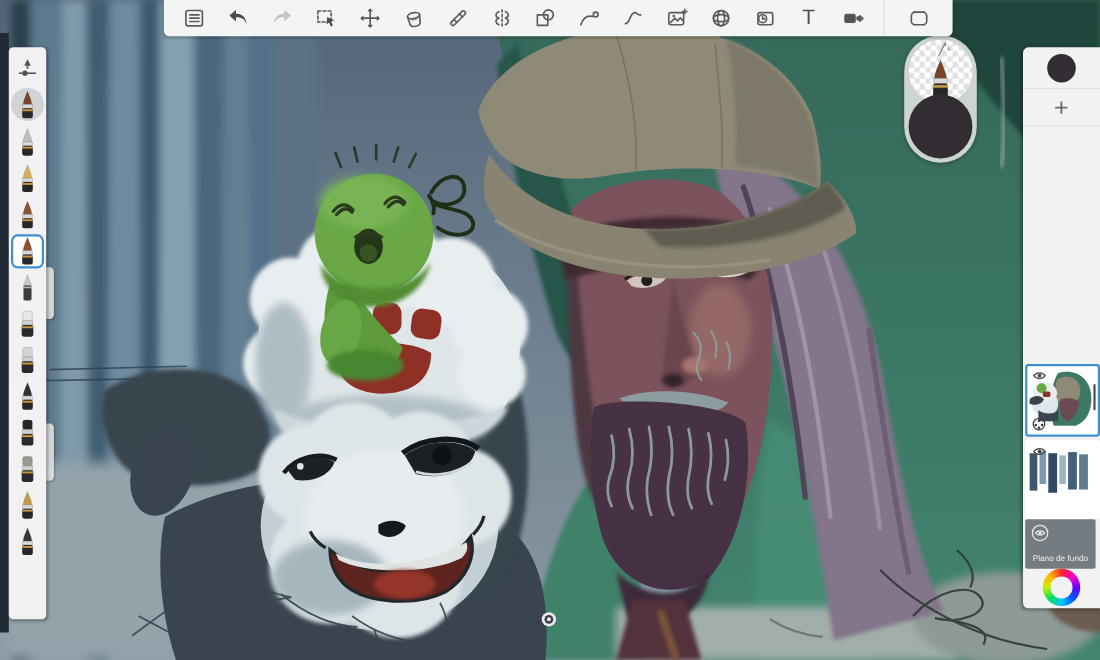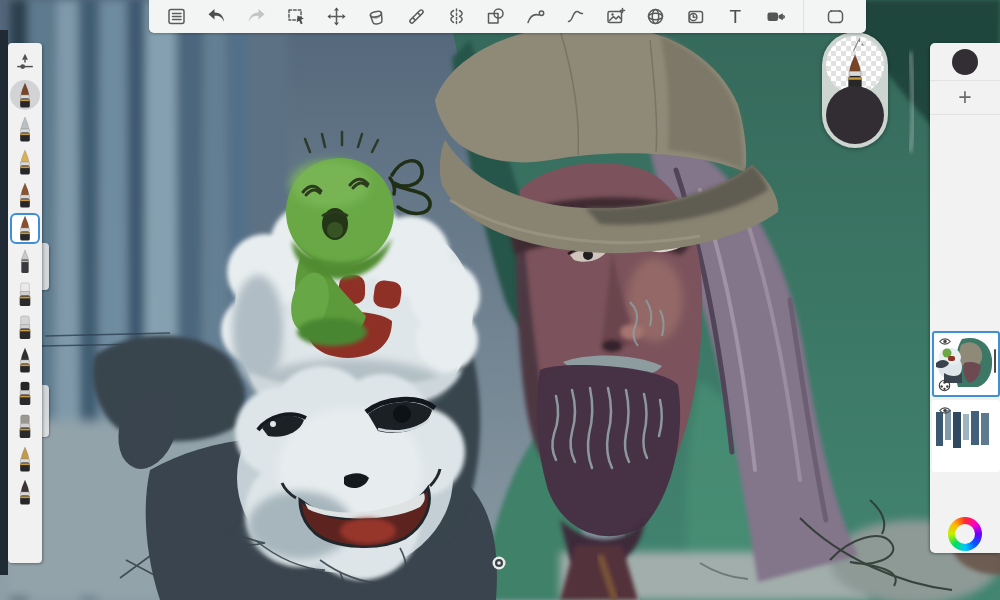--- a/index.html
+++ b/index.html
@@ -578,15 +578,25 @@
       </svg>
     </div>
     <div class="layer-eye">
       <svg width="14" height="11" viewBox="0 0 16 12">
           <path d="M2,6 C5,2 11,2 14,6 C11,10 5,10 2,6 Z" stroke="#4a4a4a" stroke-width="1.3" fill="none"></path>
           <circle cx="8" cy="6" r="2" fill="#4a4a4a"></circle>
         </svg>
     </div>
   </div>
 
+  <div class="bg-card">
+    <div class="bg-eye">
+      <svg width="17" height="17" viewBox="0 0 18 18">
+          <circle cx="9" cy="9" r="7.4" stroke="#e9ebec" stroke-width="1.2" fill="none"></circle>
+          <path d="M4.5,9 C6.5,6.3 11.5,6.3 13.5,9 C11.5,11.7 6.5,11.7 4.5,9 Z" stroke="#e9ebec" stroke-width="1.1" fill="none"></path>
+          <circle cx="9" cy="9" r="1.5" fill="#e9ebec"></circle>
+        </svg>
+    </div>
+    <div class="bg-label">Plano de fundo</div>
+  </div>
 
   <div class="wheel"></div>
 </div>
 
 </body></html>

